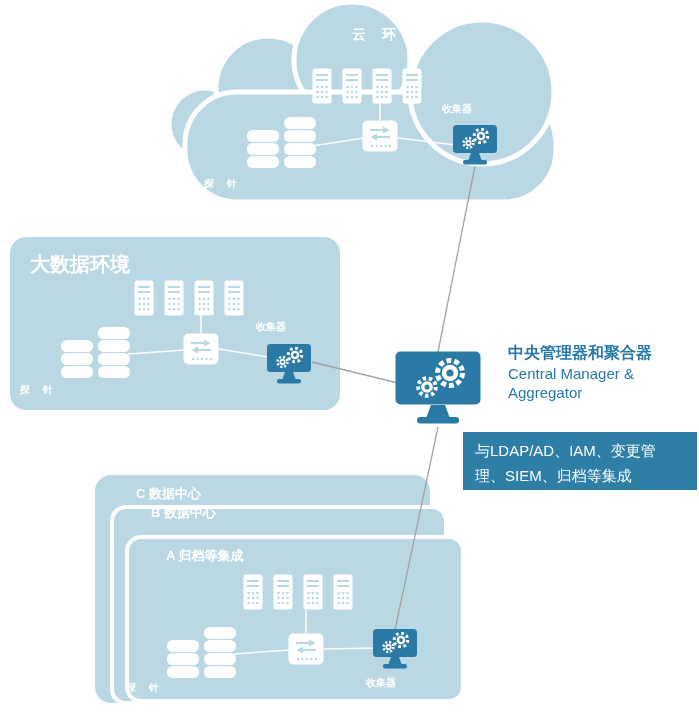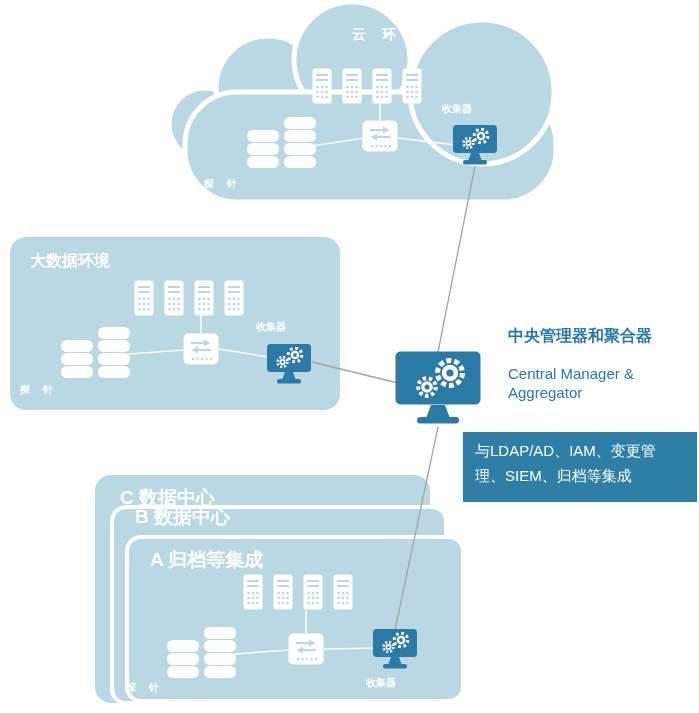--- a/index.html
+++ b/index.html
@@ -4,24 +4,24 @@
 <style>
   html,body{margin:0;padding:0;background:#fff;}
   .canvas{position:relative;width:699px;height:713px;background:#ffffff;
           font-family:"Liberation Sans","DejaVu Sans",sans-serif;overflow:hidden;}
   .cloud-svg{position:absolute;z-index:1;}
   .panel{position:absolute;background:#b9d8e3;border-radius:16px;z-index:1;box-sizing:border-box;}
   .panel.bordered{border:4px solid #ffffff;}
   .overlay{position:absolute;left:0;top:0;z-index:2;pointer-events:none;}
   .icon{position:absolute;z-index:3;line-height:0;}
   .label{position:absolute;z-index:3;color:#ffffff;font-weight:bold;white-space:nowrap;}
-  .lbl-title{font-size:16px;}
+  .lbl-title{font-size:20px;}
   .lbl-cloud{font-size:14px;letter-spacing:6px;}
   .lbl-sm{font-size:10px;}
-  .lbl-dc{font-size:19px;}
+  .lbl-dc{font-size:13px;margin-left:16px;}
   .lbl-spaced{letter-spacing:5px;margin-top:31px;}
   .cm-text{position:absolute;z-index:3;color:#2878a8;white-space:nowrap;}
   .cm-zh{font-size:16px;font-weight:bold;}
   .cm-en{font-size:15px;}
   .note{position:absolute;z-index:3;background:#2e7ea6;color:#ffffff;font-size:15px;
         line-height:25px;padding:6px 12px;box-sizing:border-box;}
 </style>
 </head>
 <body>
 
@@ -438,22 +438,22 @@
         <circle cx="56" cy="23" r="12.5" fill="none" stroke="#fff" stroke-width="5" stroke-dasharray="4.9 2.95"></circle>
         <circle cx="56" cy="23" r="8.2" fill="#fff"></circle>
         <circle cx="56" cy="23" r="3.6" fill="#2a7aa5"></circle>
         <circle cx="33" cy="37" r="8.8" fill="none" stroke="#fff" stroke-width="4" stroke-dasharray="3.4 2.75"></circle>
         <circle cx="33" cy="37" r="5.8" fill="#fff"></circle>
         <circle cx="33" cy="37" r="2.5" fill="#2a7aa5"></circle>
         <path d="M37 55 h14 l4.5 12 h-23 Z" fill="#2a7aa5"></path>
         <rect x="23" y="67" width="42" height="6.5" rx="3" fill="#2a7aa5"></rect>
       </svg>
   </span>
-  <div class="cm-text cm-zh" style="left:508px;top:326px">中央管理器和聚合器</div>
+  <div class="cm-text cm-zh" style="left:508px;top:343px">中央管理器和聚合器</div>
   <div class="cm-text cm-en" style="left:508px;top:365px">Central Manager &amp;</div>
   <div class="cm-text cm-en" style="left:508px;top:384px">Aggregator</div>
 
-  <div class="note" style="left:463px;top:432px;width:234px;height:70px">
+  <div class="note" style="left:463px;top:432px;width:234px;height:58px">
     <span style="display:block">与LDAP/AD、IAM、变更管</span>
     <span style="display:block">理、SIEM、归档等集成</span>
   </div>
 
 </div>
 
 </body></html>

